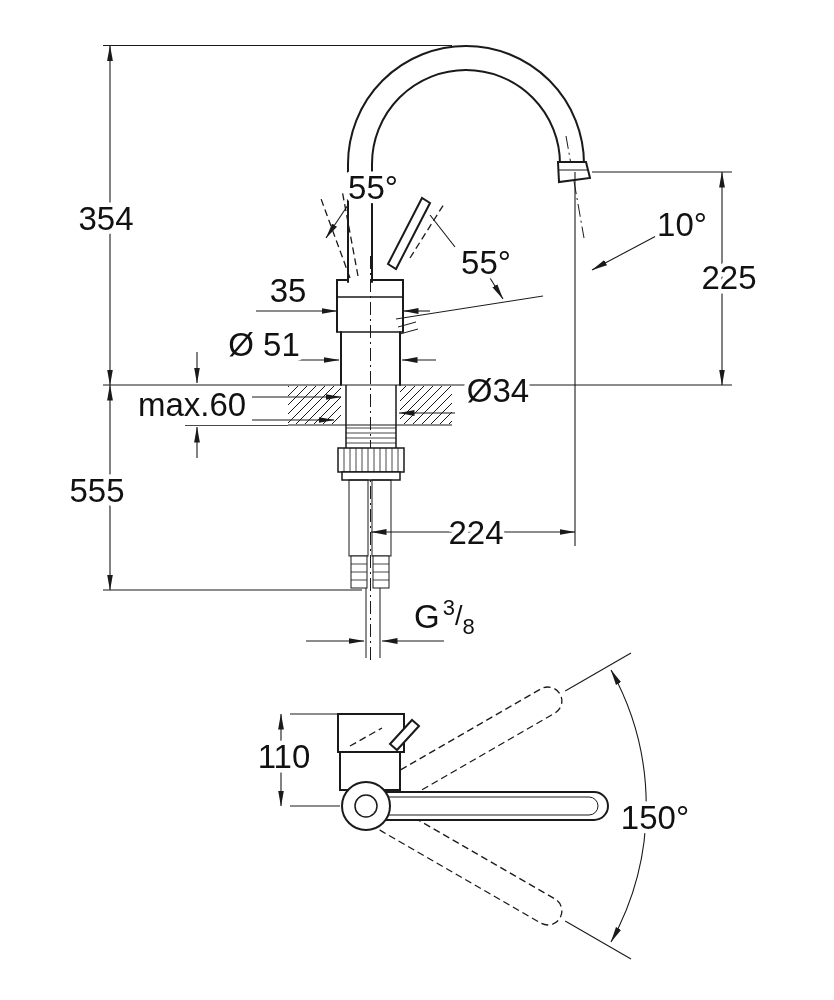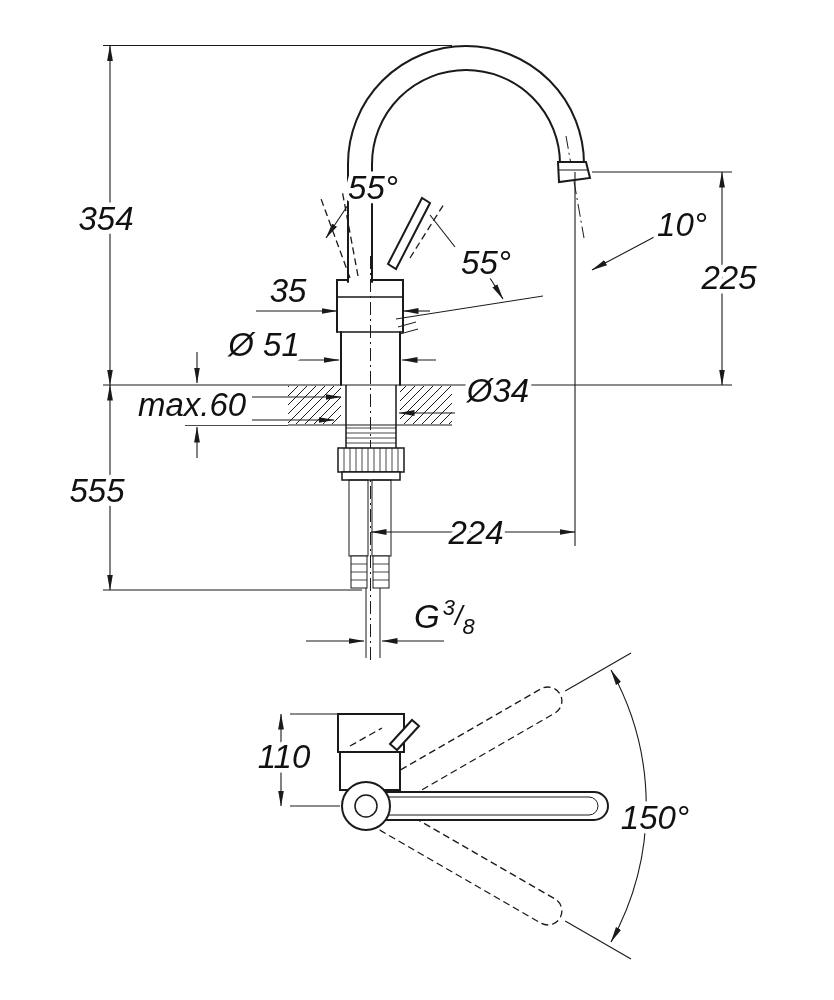--- a/index.html
+++ b/index.html
@@ -1,16 +1,16 @@
 <!DOCTYPE html>
 <html><head>
 <meta charset="utf-8">
 <style>
   html,body{margin:0;padding:0;background:#ffffff;}
-  .stage{position:relative;width:834px;height:1000px;background:#ffffff;overflow:hidden;font-style:italic;}
+  .stage{position:relative;width:834px;height:1000px;background:#ffffff;overflow:hidden;}
   svg{display:block;}
   
   .s2{stroke:#1a1a1a;stroke-width:2;fill:none;stroke-linecap:round;}
   .s15{stroke:#1a1a1a;stroke-width:1.5;fill:none;}
   .s1{stroke:#1a1a1a;stroke-width:1;fill:none;}
   .thin{stroke:#1a1a1a;stroke-width:.8;fill:none;}
   .fillw{fill:#ffffff;}
   .dim{stroke:#1a1a1a;stroke-width:1.1;fill:none;}
   .dash{stroke:#1a1a1a;stroke-width:1.3;fill:none;stroke-dasharray:7 4;}
   .dashdot{stroke:#1a1a1a;stroke-width:1;fill:none;stroke-dasharray:13 4 2 4;}

